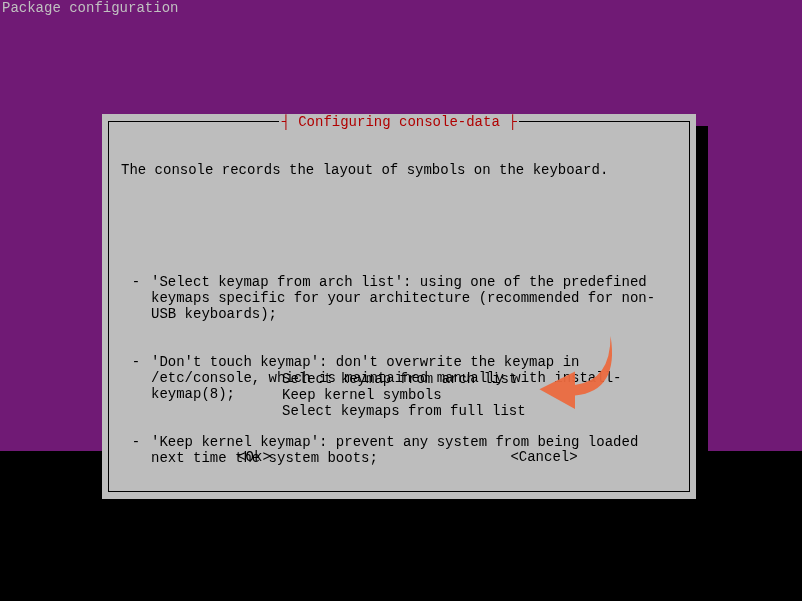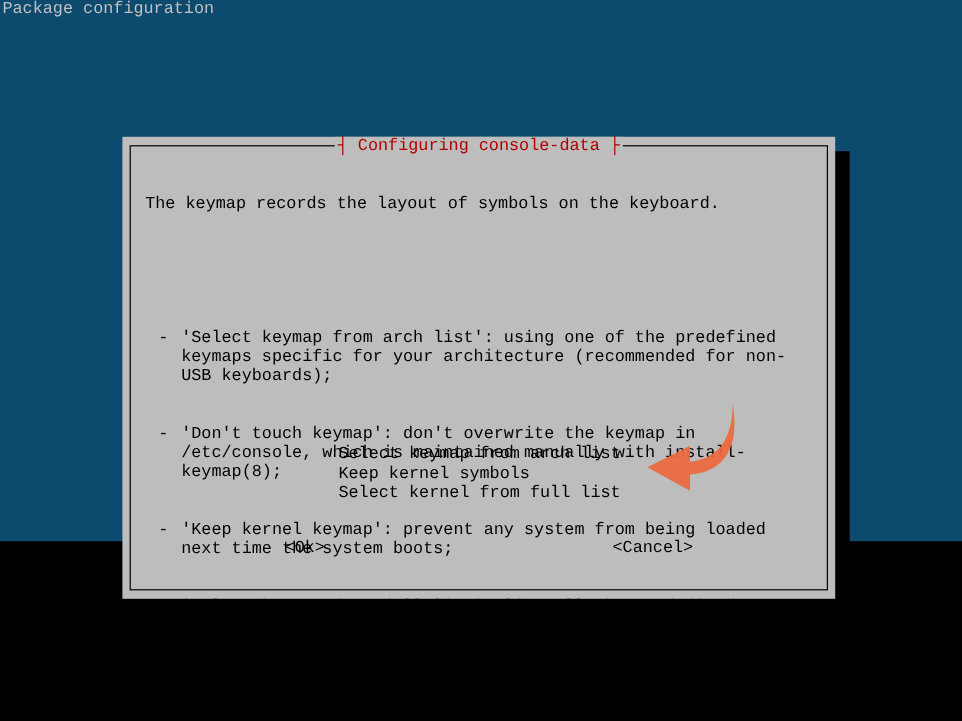--- a/index.html
+++ b/index.html
@@ -7,21 +7,21 @@
     padding: 0;
     width: 802px;
     height: 601px;
     overflow: hidden;
     background: #000;
   }
   .screen {
     position: relative;
     width: 802px;
     height: 451px;
-    background: #0c4a6e;
+    background: #701a75;
     font-family: "Courier New", Courier, monospace;
     font-size: 14px;
     line-height: 16px;
     color: #bdbdbd;
   }
   .header {
     position: absolute;
     top: 0px;
     left: 2px;
     color: #c0c0c0;
@@ -149,21 +149,21 @@
 
   <div class="shadow"></div>
 
   <div class="dialog">
     <div class="border">
       <div class="dialog-title">
         <span>┤ Configuring console-data ├</span>
       </div>
 
       <div class="body">
-        <div>The keymap records the layout of symbols on the keyboard.</div>
+        <div>The console records the layout of symbols on the keyboard.</div>
 
         <div class="bullets">
           <div class="bullet">
             <div class="dash">-</div>
             <div class="txt">'Select keymap from arch list': using one of the predefined keymaps specific for your architecture (recommended for non-USB keyboards);</div>
           </div>
           <div class="bullet">
             <div class="dash">-</div>
             <div class="txt">'Don't touch keymap': don't overwrite the keymap in /etc/console, which is maintained manually with install-keymap(8);</div>
           </div>
@@ -177,21 +177,21 @@
           </div>
         </div>
 
         
       </div>
 
       <div class="options">
         <div class="opt-group">
           <div class="option">Select keymap from arch list</div>
           <div class="option">Keep kernel symbols</div>
-          <div class="option">Select kernel from full list</div>
+          <div class="option">Select keymaps from full list</div>
         </div>
       </div>
 
       <div class="buttons">
         <div class="btn">&lt;Ok&gt;</div>
         <div class="btn">&lt;Cancel&gt;</div>
       </div>
     </div>
   </div>
 

